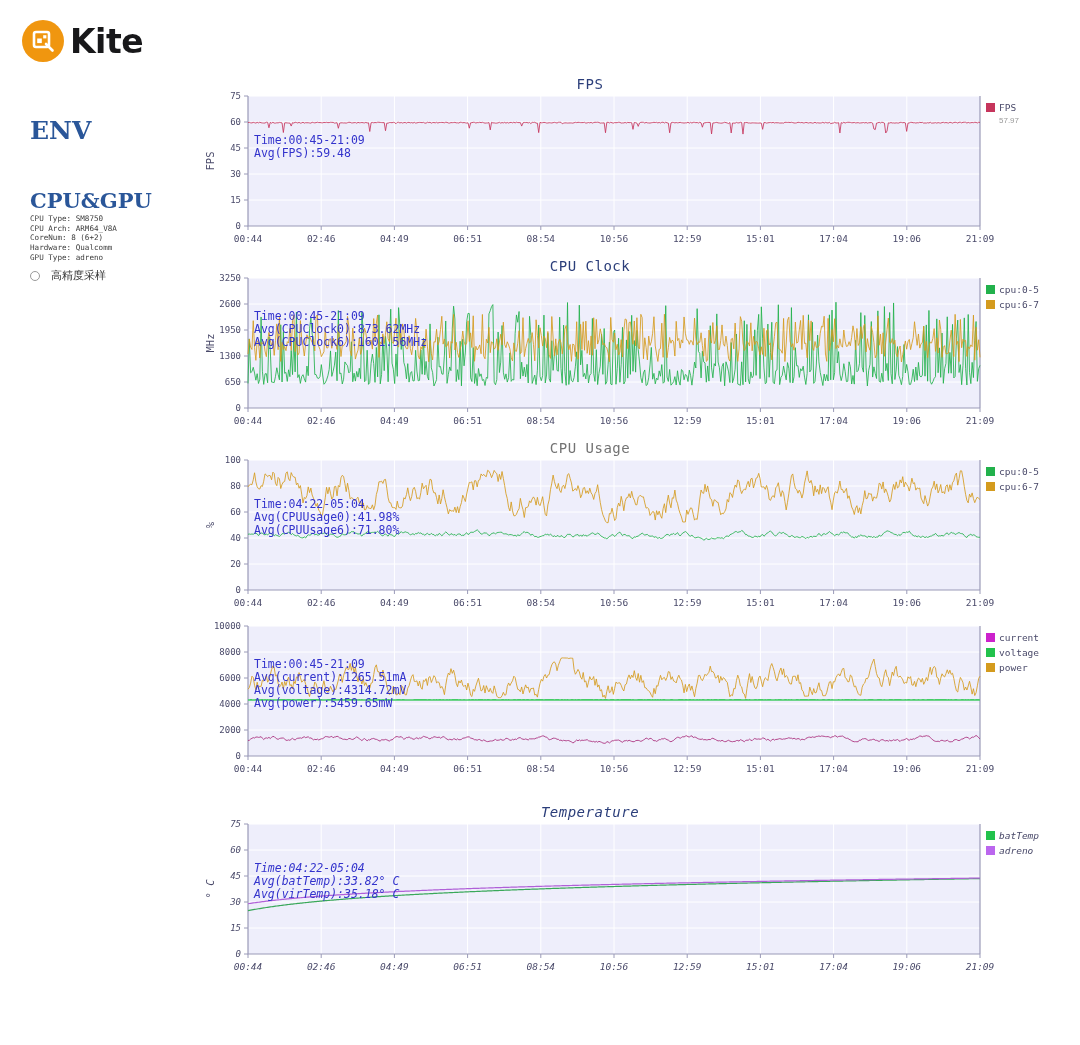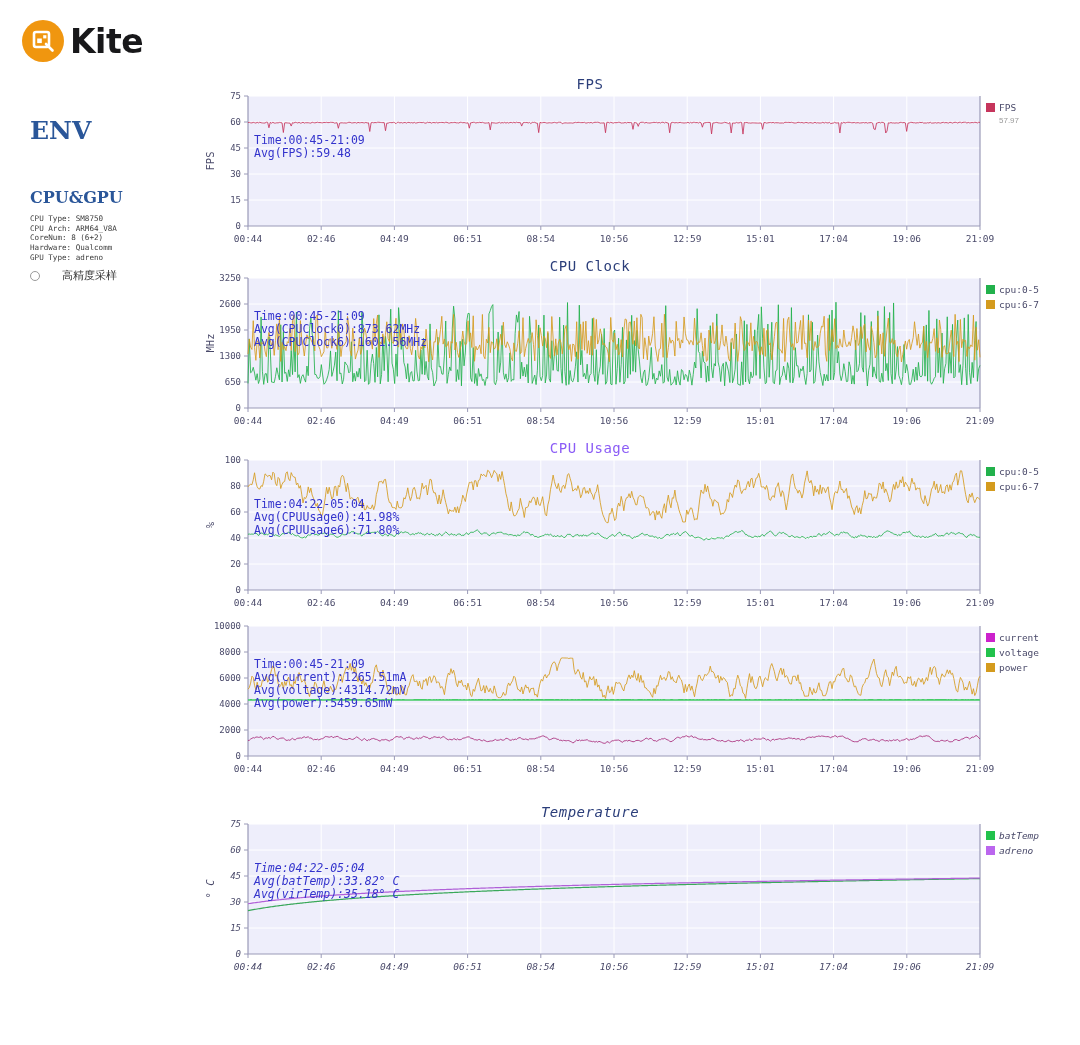--- a/index.html
+++ b/index.html
@@ -18,32 +18,32 @@
   .logo-row { position: absolute; left: 22px; top: 20px; display: flex; align-items: center; }
   .logo-mark { width: 42px; height: 42px; border-radius: 50%; background: #f0960f;
                position: relative; flex: 0 0 auto; }
   .logo-mark .glyph { position: absolute; left: 9px; top: 9px; width: 24px; height: 24px; }
   .logo-text { font-family: "DejaVu Sans", sans-serif; font-size: 33px; font-weight: 600;
                color: #18181a; letter-spacing: -0.5px; margin-left: 6px; line-height: 1; }
 
   .sec-title { font-family: "DejaVu Serif", serif; font-weight: bold; color: #2a5699;
                letter-spacing: 0px; }
   #env-title { position: absolute; left: 30px; top: 78px; font-size: 25px; margin-top: 38px; }
-  #cpu-title { position: absolute; left: 30px; top: 188px; font-size: 16px; text-align: right; }
+  #cpu-title { position: absolute; left: 30px; top: 188px; font-size: 21px; text-align: right; }
 
   .kv-list { position: absolute; left: 30px; font-family: "DejaVu Sans Mono", monospace;
              font-size: 7.6px; color: #3b3b3b; line-height: 9.7px; white-space: pre; }
   #env-list { top: 104px; }
   #cpu-list { top: 214px; }
 
   .radio-row { position: absolute; left: 30px; top: 268px; display: flex; align-items: center; }
   .radio-dot { width: 10px; height: 10px; border-radius: 50%; border: 1px solid #9a9a9a;
                background: #fff; flex: 0 0 auto; }
   .radio-label { font-family: "DejaVu Sans", sans-serif; font-size: 11px; color: #333;
-                 margin-left: 22px; }
+                 margin-left: 11px; }
 
   
   .chart-block { position: absolute; left: 200px; width: 880px; }
   .chart-title { font-family: "DejaVu Sans Mono", monospace; font-size: 14px;
                  color: #2b3e7a; text-align: center; width: 780px; margin: 0;
                  letter-spacing: 0.5px; }
   .plot-wrap { position: relative; width: 880px; }
   .plot-svg { display: block; }
   .legend { position: absolute; left: 786px; font-family: "DejaVu Sans Mono", monospace;
             font-size: 9.5px; color: #4a4a6a; line-height: 15px; }
@@ -224,21 +224,21 @@
               <span>cpu:0-5</span>
             </div>
             <div class="legend-row">
               <span class="legend-swatch" style="background: rgb(212, 155, 30);"></span>
               <span>cpu:6-7</span>
             </div>
           </div>
         </div>
       </div>
       <div class="chart-block" style="top: 440px;">
-        <div class="chart-title" style="color: #8b5cf6;">CPU Usage</div>
+        <div class="chart-title" style="color: #737373;">CPU Usage</div>
         <div class="plot-wrap">
           <svg class="plot-svg" width="880" height="175">
             <rect x="48" y="4" width="732" height="130" fill="#eeeefb"></rect>
             <g transform="translate(0,4)">
               <line x1="44" x2="48" y1="130" y2="130" stroke="#9a9ab8" stroke-width="1"></line>
               <text x="41" y="133.2" text-anchor="end" font-family="&quot;DejaVu Sans Mono&quot;, monospace" font-size="9" fill="#4a4a6a">0</text>
               <line x1="48" x2="780" y1="104" y2="104" stroke="#ffffff" stroke-width="1"></line>
               <line x1="44" x2="48" y1="104" y2="104" stroke="#9a9ab8" stroke-width="1"></line>
               <text x="41" y="107.2" text-anchor="end" font-family="&quot;DejaVu Sans Mono&quot;, monospace" font-size="9" fill="#4a4a6a">20</text>
               <line x1="48" x2="780" y1="78" y2="78" stroke="#ffffff" stroke-width="1"></line>

